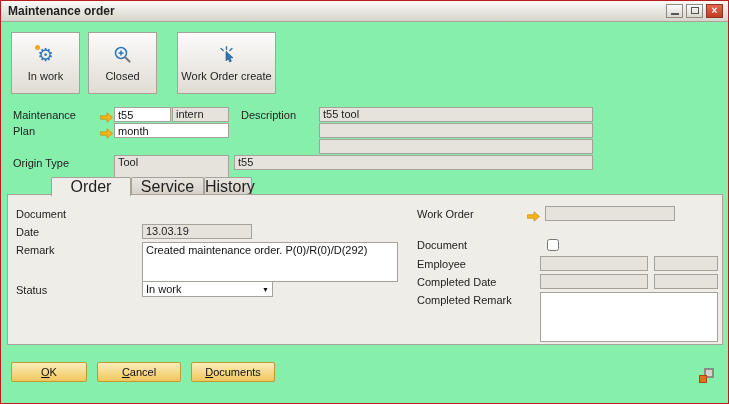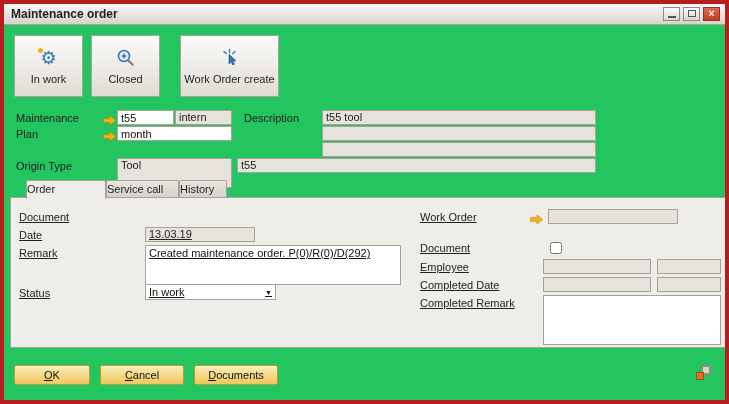--- a/index.html
+++ b/index.html
@@ -1,18 +1,18 @@
 <!DOCTYPE html>
 <html><head>
 <meta charset="utf-8">
 <style>
   * { box-sizing: border-box; margin: 0; padding: 0; }
   body { font-family: "Liberation Sans", sans-serif; background: #ffffff; }
-  .window { position: relative; width: 729px; height: 404px; background: #22c55e;
-            border: 4px solid #b91c1c; overflow: hidden; padding-left: 20px; }
+  .window { position: relative; width: 729px; height: 404px; background: #86efac;
+            border: 1px solid #b91c1c; overflow: hidden; padding-left: 20px; }
 
   
   .titlebar { position: absolute; left: 0; top: 0; width: 100%; height: 21px;
               background: linear-gradient(#FAF9F7, #D8D4CC); border-bottom: 1px solid #A9A49B;
               display: flex; align-items: center; }
   .title { font-size: 12px; font-weight: bold; color: #1F1F1F; padding-left: 7px; }
   .tb-btns { position: absolute; right: 5px; top: 3px; display: flex; gap: 3px; }
   .tb-btn { width: 17px; height: 14px; border: 1px solid #8F8B84;
             background: linear-gradient(#FDFDFD, #D9D6CF); font-size: 10px; line-height: 12px;
             text-align: center; color: #333; cursor: pointer; }
@@ -39,28 +39,28 @@
          padding: 0 3px; line-height: 13px; color: #111; font-family: inherit; }
   .fld.dis { background: #E6E3DC; color: #222; }
   input.fld { outline: none; }
   .arrow { position: absolute; width: 13px; height: 11px; cursor: pointer; }
   .combo { display: flex; align-items: center; justify-content: space-between; cursor: pointer; }
   .combo .arr { font-size: 7px; color: #111; padding-left: 2px; }
   .ta { resize: none; padding: 1px 3px; line-height: 12px; }
   .chk { position: absolute; width: 12px; height: 12px; cursor: pointer; }
 
   
-  .tab { position: absolute; top: 176px; height: 17px; line-height: 17px; text-align: left;
-         font-size: 11px; color: #1F1F1F; border: 1px solid #A7A299; border-bottom: none;
+  .tab { position: absolute; top: 176px; height: 17px; line-height: 17px; text-align: center;
+         font-size: 16px; color: #1F1F1F; border: 1px solid #A7A299; border-bottom: none;
          border-radius: 2px 2px 0 0; background: linear-gradient(#E9E6E0, #D6D2CA);
-         cursor: pointer; z-index: 1; }
+         cursor: pointer; z-index: 1; margin-left: 28px; }
   .tab.active { background: #EFEDE7; height: 19px; z-index: 3; }
   .panel { position: absolute; left: 6px; top: 193px; width: 716px; height: 151px;
            border: 1px solid #A9A49B; background: #EFEDE7; z-index: 2; }
-  .panel .lbl, .panel .fld, .panel .arrow, .panel .chk { position: absolute; text-decoration: underline; }
+  .panel .lbl, .panel .fld, .panel .arrow, .panel .chk { position: absolute; }
 
   
   .btn-gold { position: absolute; top: 361px; height: 20px; border: 1px solid #BF9A33;
               border-radius: 2px; background: linear-gradient(#FBEDBB, #F0C75B);
               font-size: 11px; color: #111; cursor: pointer; font-family: inherit; }
   .btn-label { display: block; }
   .btn-label::first-letter { text-decoration: underline; }
 
   
   .grip { position: absolute; right: 14px; bottom: 20px; width: 15px; height: 15px; cursor: pointer; }

